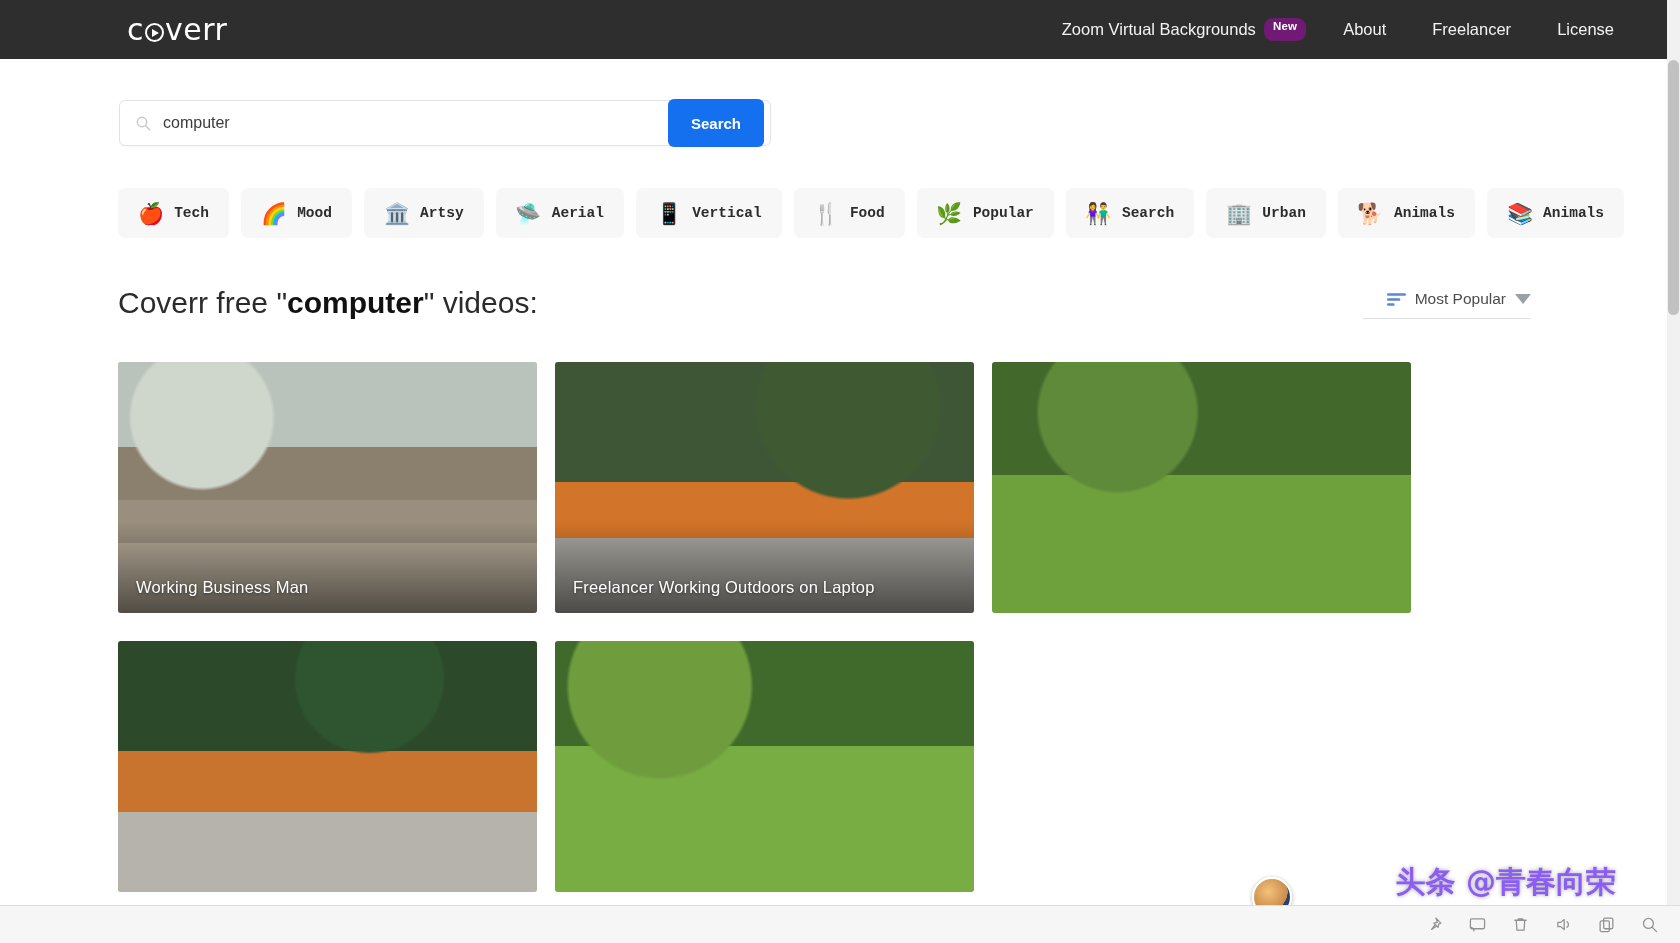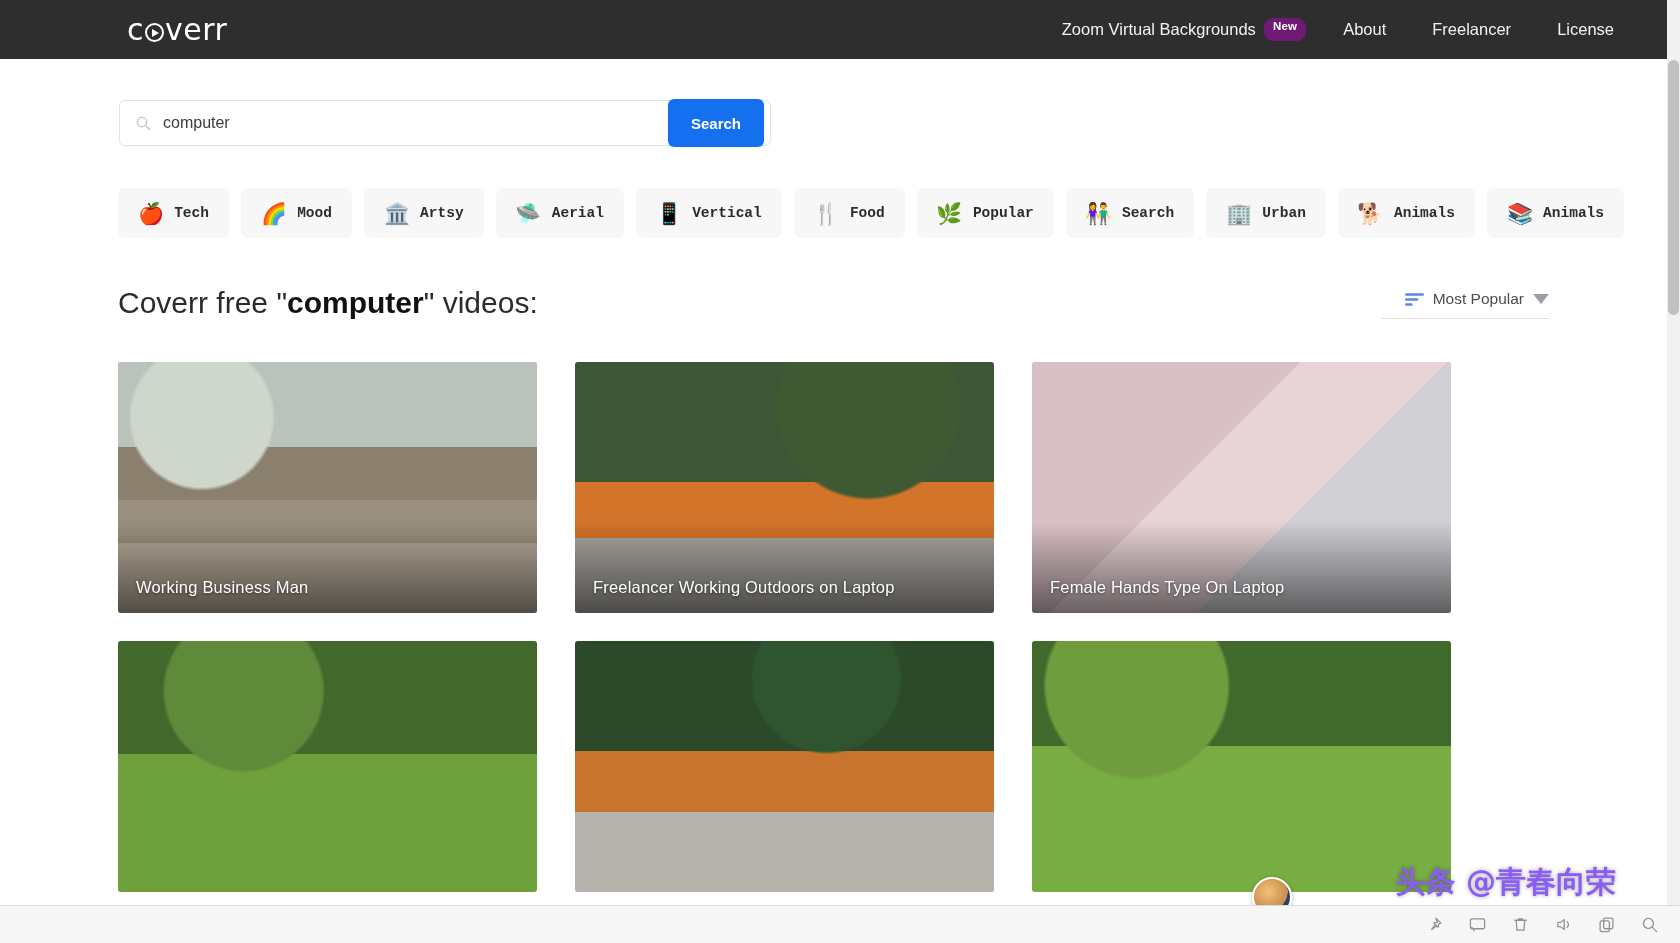--- a/index.html
+++ b/index.html
@@ -100,41 +100,41 @@
 
   
   .res-head {
     position:absolute; left:118px; top:286px;
     font-size:30px; color:#2b2b2b; font-weight:300;
     font-family:"Liberation Sans", sans-serif; white-space:nowrap;
   }
   .res-head b { font-weight:700; color:#111; }
 
   .sort-wrap {
-    position:absolute; right:131px; top:290px;
+    position:absolute; right:149px; top:290px;
     width:168px; padding-bottom:10px;
     border-bottom:1px solid #e0e0e0;
     display:flex; align-items:center; gap:9px;
     justify-content:flex-end; cursor:pointer;
   }
   .sort-icon { width:19px; height:13px; flex:none; }
   .sort-lbl { font-size:15.5px; color:#4d4d4d; white-space:nowrap;
               font-family:"Liberation Sans", sans-serif; }
   .caret {
     width:0;height:0;border-left:8px solid transparent;
     border-right:8px solid transparent;border-top:10px solid #9aa0a6;
     flex:none;
   }
 
   
   .grid {
     position:absolute; left:118px; top:362px;
     width: 1317px;
     display:grid; grid-template-columns: repeat(3, 419px);
-    gap: 28px 38px;
+    gap: 28px 18px;
   }
   .card {
     position:relative; height:251px; border-radius:3px;
     overflow:hidden; cursor:pointer; background:#cfcfcf;
   }
   .card .ph { position:absolute; inset:0; }
   .card .shade {
     position:absolute; left:0; right:0; bottom:0; height:92px;
     background:linear-gradient(to top, rgba(0,0,0,.55), rgba(0,0,0,0));
   }
@@ -294,25 +294,20 @@
       <div class="ph sc-cafe"></div>
       <div class="shade"></div>
       <div class="title">Working Business Man</div>
     </div>
     <div class="card">
       <div class="ph sc-bench"></div>
       <div class="shade"></div>
       <div class="title">Freelancer Working Outdoors on Laptop</div>
     </div>
     <div class="card">
-      <div class="ph sc-hands"></div>
-      <div class="shade"></div>
-      <div class="title">Female Hands Type On Laptop</div>
-    </div>
-    <div class="card">
       <div class="ph sc-grass"></div>
     </div>
     <div class="card">
       <div class="ph sc-couple"></div>
     </div>
     <div class="card">
       <div class="ph sc-park"></div>
     </div>
   </div>
 

